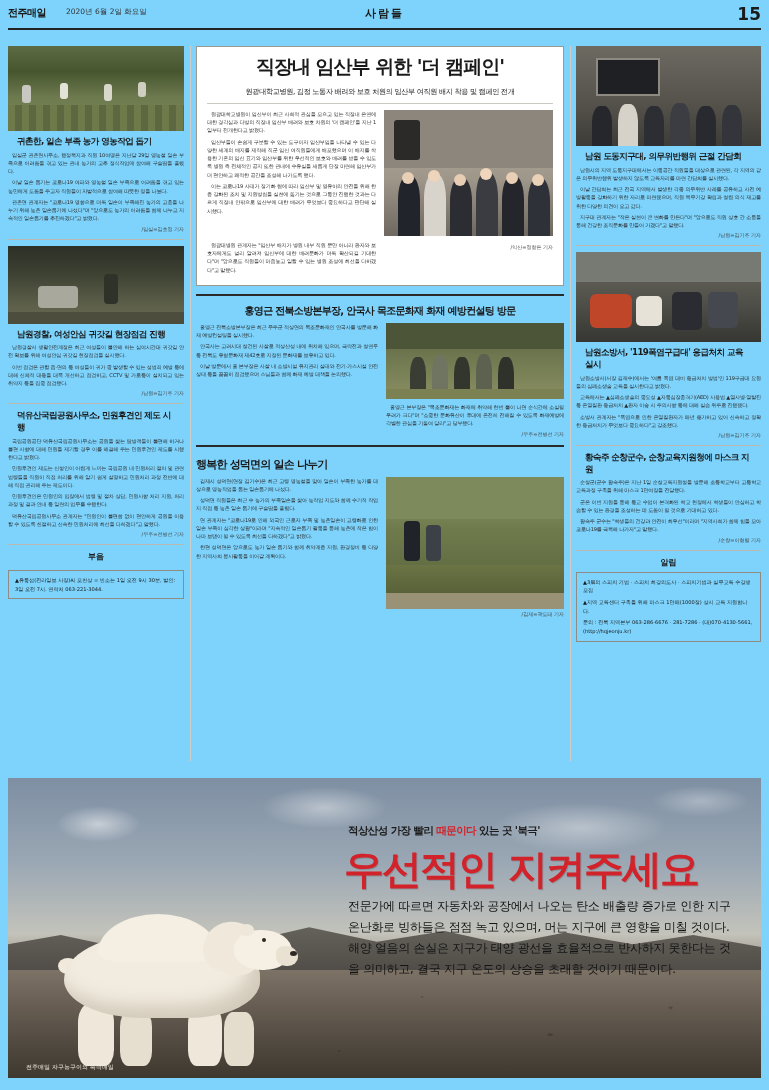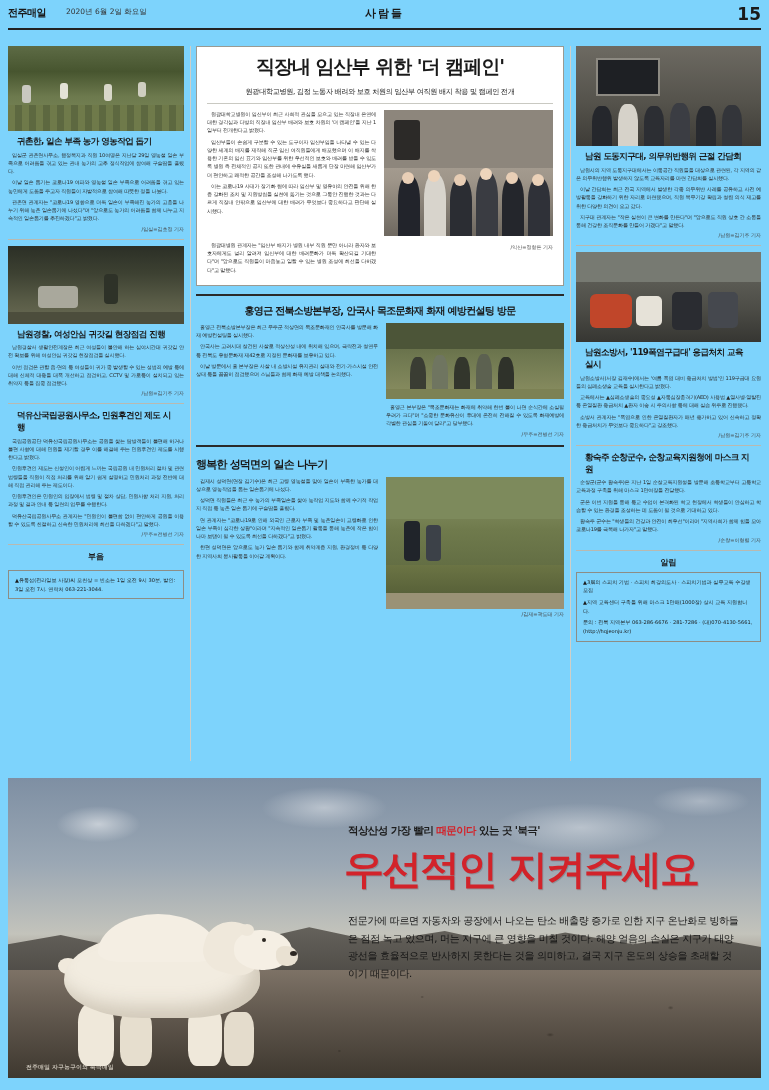--- a/index.html
+++ b/index.html
@@ -76,21 +76,21 @@
   .bear .ear{position:absolute;left:202px;bottom:130px;width:14px;height:12px;background:#eee7da;border-radius:50%;}
   .bear .leg1{position:absolute;left:40px;bottom:0;width:36px;height:62px;background:#efe8da;border-radius:30% 30% 26% 26%;}
   .bear .leg2{position:absolute;left:82px;bottom:0;width:32px;height:56px;background:#e6dece;border-radius:30% 30% 26% 26%;}
   .bear .leg3{position:absolute;left:150px;bottom:0;width:34px;height:60px;background:#efe8da;border-radius:30% 30% 26% 26%;}
   .bear .leg4{position:absolute;left:186px;bottom:0;width:30px;height:54px;background:#e4dccc;border-radius:30% 30% 26% 26%;}
   .bear .tail{position:absolute;left:20px;bottom:92px;width:20px;height:16px;background:#f0e9dc;border-radius:50%;}
 
   .ad-kicker{position:absolute;left:340px;top:46px;font-size:10.5px;font-weight:bold;color:#1d1d1d;letter-spacing:-0.6px;}
   .ad-kicker .hot{color:#d2232a;}
   .ad-title{position:absolute;left:336px;top:64px;font-size:40px;font-weight:bold;color:#d2232a;letter-spacing:-2px;font-family:"DejaVu Serif","Liberation Serif",serif;text-shadow:1px 1px 0 rgba(0,0,0,.15);}
-  .ad-body{position:absolute;left:340px;top:118px;width:392px;font-size:10px;line-height:1.75;color:#141414;letter-spacing:-0.3px;margin-top:16px;}
+  .ad-body{position:absolute;left:340px;top:118px;width:392px;font-size:12px;line-height:1.75;color:#141414;letter-spacing:-0.3px;}
   .ad-credit{position:absolute;left:18px;bottom:6px;font-size:6px;color:#efe9dd;}
   .fig{position:absolute;bottom:0;border-radius:40% 40% 0 0;}
 </style>
 </head>
 <body>
 
 <div class="page">
 
   <div class="masthead">
     <div class="mh-left">전주매일</div>

